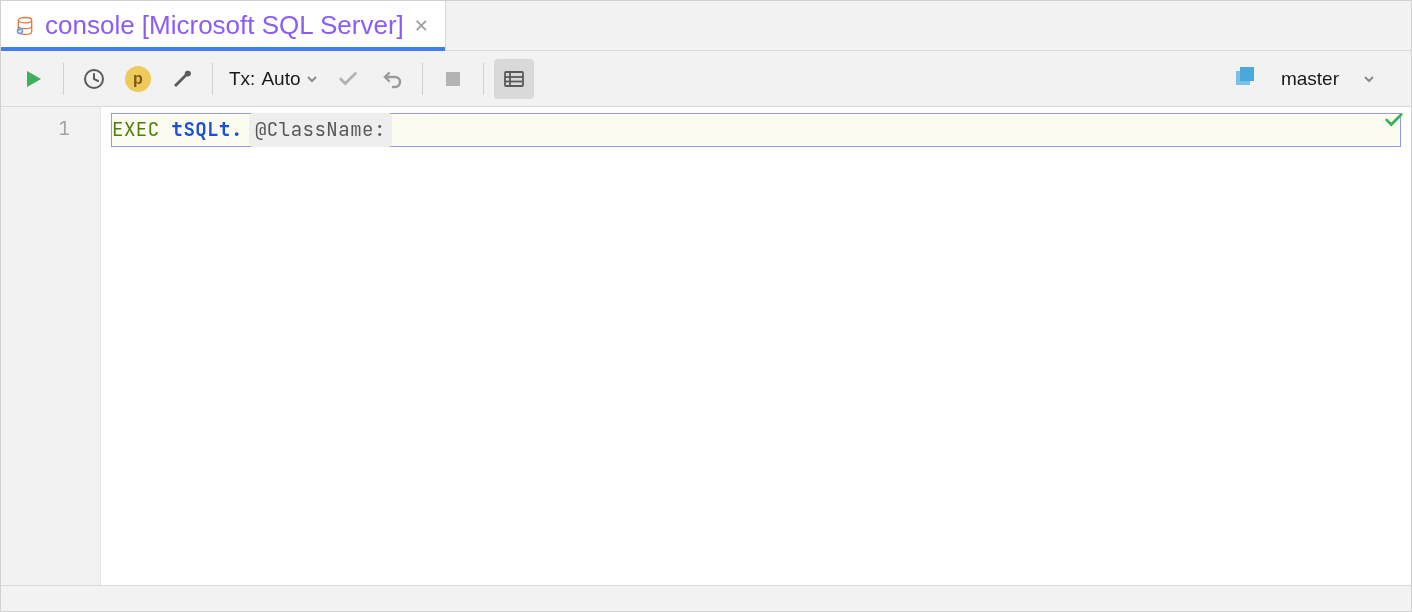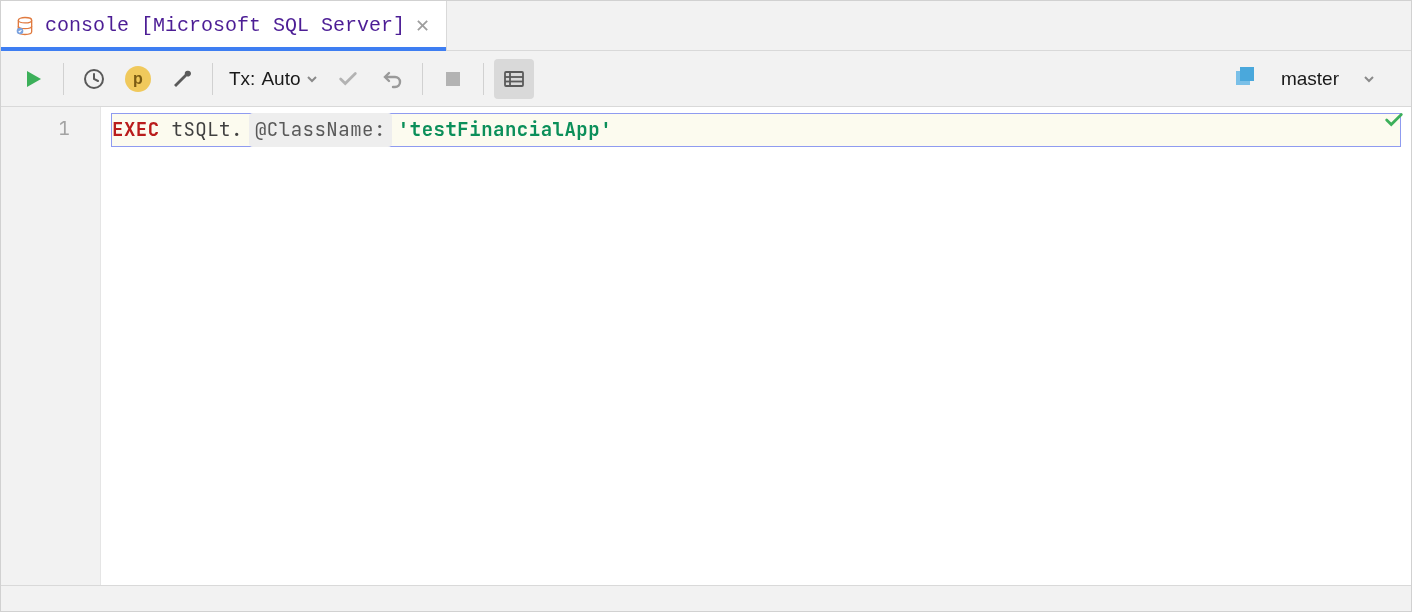--- a/index.html
+++ b/index.html
@@ -3,43 +3,43 @@
 <meta charset="utf-8">
 <style>
   * { margin: 0; padding: 0; box-sizing: border-box; }
   html, body { width: 1412px; height: 612px; font-family: -apple-system, "Segoe UI", Arial, sans-serif; background: #fff; }
   .root { width: 1412px; height: 612px; border: 1px solid #d1d1d1; display: flex; flex-direction: column; background: #f2f2f2; }
 
   
   .tabstrip { height: 50px; background: #f2f2f2; display: flex; align-items: stretch; border-bottom: 1px solid #d9d9d9; }
   .tab { display: flex; align-items: center; gap: 10px; padding: 0 16px 0 14px; background: #ffffff; border-right: 1px solid #d9d9d9; position: relative; cursor: pointer; }
   .tab::after { content: ""; position: absolute; left: 0; right: 0; bottom: -1px; height: 4px; background: #3e7ef2; }
-  .tab .tab-title { font-size: 20px; color: #4c1d95; font-family: Liberation Mono, monospace; }
+  .tab .tab-title { font-size: 26px; color: #8b5cf6; }
   .tab .close { color: #9e9e9e; font-size: 18px; line-height: 1; cursor: pointer; }
   .tab .db-icon { width: 20px; height: 20px; }
 
   
   .toolbar { height: 56px; background: #f2f2f2; display: flex; align-items: center; padding: 0 12px; gap: 4px; border-bottom: 1px solid #d9d9d9; }
   .tb-btn { width: 40px; height: 40px; display: flex; align-items: center; justify-content: center; border-radius: 4px; cursor: pointer; }
   .tb-btn.active { background: #d9d9d9; }
   .tb-sep { width: 1px; height: 32px; background: #d1d1d1; margin: 0 6px; }
   .tx { display: flex; gap: 6px; font-size: 19px; color: #1a1a1a; padding: 0 6px; cursor: pointer; }
   .chev { color: #8a8a8a; }
   .spacer { flex: 1 1 auto; }
   .datasource { display: flex; align-items: center; gap: 24px; font-size: 19px; color: #1a1a1a; cursor: pointer; padding: 0 4px; }
 
   
   .editor { flex: 1 1 auto; display: flex; background: #ffffff; position: relative; overflow: hidden; }
   .gutter { width: 100px; background: #f2f2f2; border-right: 1px solid #e5e5e5; padding-top: 6px; }
   .gutter .ln { text-align: right; padding-right: 30px; color: #a3a3a3; font-size: 19px; font-family: "JetBrains Mono", "Menlo", "Consolas", monospace; line-height: 32px; }
   .code-wrap { flex: 1; position: relative; }
   .code-line { position: absolute; top: 6px; left: 10px; right: 10px; height: 34px; display: flex; align-items: center; background: #fcfbef; border: 1px solid #8f9bf0; font-family: "JetBrains Mono", "Menlo", "Consolas", monospace; font-size: 19px; letter-spacing: 0.5px; line-height: 32px; }
   .code-line .seg { white-space: pre; }
-  .kw    { color: #b91c1c; font-weight: 700; }
-  .plain { color: #404040; font-weight: 400; }
+  .kw    { color: #4d7c0f; font-weight: 400; }
+  .plain { color: #1d4ed8; font-weight: 700; }
   .fn    { color: #0b8f5a; font-style: italic; font-weight: 600; }
   .param { background: #eeeeee; border-radius: 4px; color: #595959; padding: 1px 6px; margin: 0 6px; }
   .str   { color: #0b8f5a; font-weight: 600; }
   .status-ok { position: absolute; top: 2px; right: 6px; color: #3cb05a; }
 
   
   .statusbar { height: 26px; background: #f2f2f2; border-top: 1px solid #d9d9d9; }
 
   
   .badge-p { width: 26px; height: 26px; border-radius: 50%; background: #f0c95c; color: #7a5b13; display: flex; align-items: center; justify-content: center; font-weight: 700; font-size: 16px; }
@@ -162,21 +162,20 @@
     <div class="gutter">
       <div class="ln">1</div>
     </div>
     <div class="code-wrap">
       <div class="code-line">
         <span class="seg kw">EXEC</span>
         <span class="seg plain"> </span>
         <span class="seg plain">tSQLt</span>
         <span class="seg plain">.</span>
         <span class="seg param">@ClassName:</span>
-        <span class="seg str">'testFinancialApp'</span>
       </div>
       <span class="status-ok">
         <svg width="22" height="22" viewBox="0 0 24 24">
             <path d="M4 12l5 5 11-11" stroke="#3cb05a" stroke-width="3" fill="none" stroke-linecap="round"></path>
           </svg>
       </span>
     </div>
   </div>
 
   <div class="statusbar"></div>

